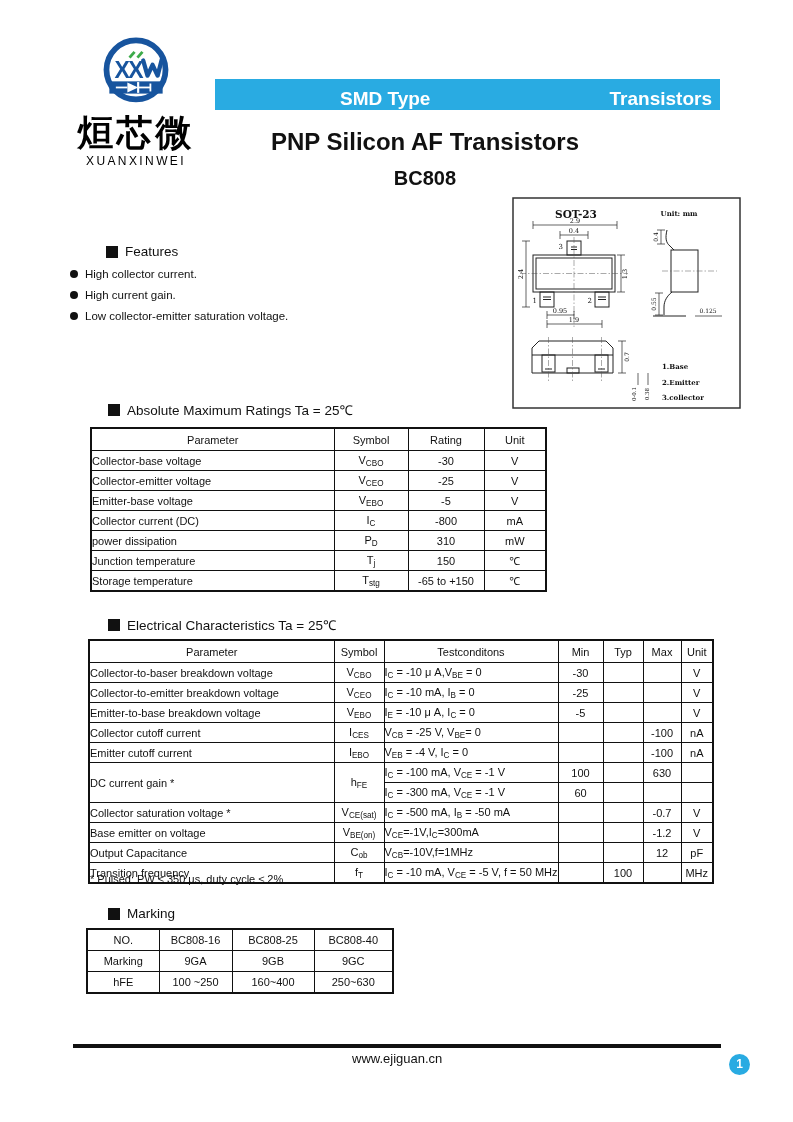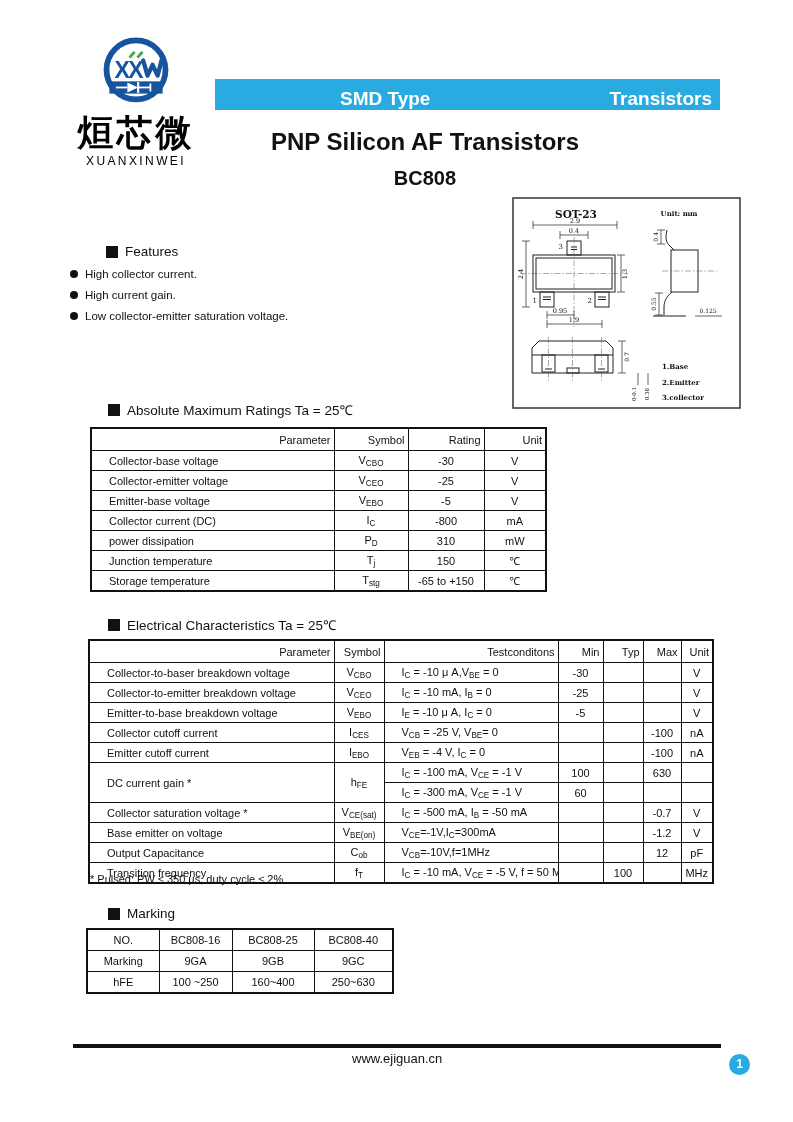--- a/index.html
+++ b/index.html
@@ -36,22 +36,22 @@
   .pkg svg{display:block;}
   .ln{stroke:#222;fill:none;stroke-width:1;}
   .dim{stroke:#222;fill:none;stroke-width:0.7;}
   .cl{stroke:#555;fill:none;stroke-width:0.5;stroke-dasharray:6 2 1.5 2;}
   .pt{font-family:"DejaVu Serif",serif;fill:#111;}
   .b{font-weight:bold;}
 
   
   .t{border-collapse:collapse;table-layout:fixed;position:absolute;background:#fff;border:2px solid #111;}
   .t td{border:1.4px solid #111;font-size:11px;height:19px;padding:0 3px;overflow:hidden;white-space:nowrap;}
-  .t tr.hd td{text-align:right;height:21px;}
-  .t td.p{text-align:left;padding-left:17px;}
+  .t tr.hd td{text-align:center;height:21px;}
+  .t td.p{text-align:left;padding-left:0;}
   .t td.c{text-align:center;}
   .abs{left:90px;top:427px;width:455px;}
   .elec{left:88px;top:639px;width:624px;}
   .mark{left:86px;top:928px;width:306px;border-radius:7px;}
   .mark td{text-align:center;height:20px;}
   sub{font-size:74%;vertical-align:-1.5px;}
   .footnote{position:absolute;left:90px;top:873px;font-size:11px;}
 
   
   .footer-line{position:absolute;left:73px;top:1044px;width:648px;height:4px;background:#111;}

